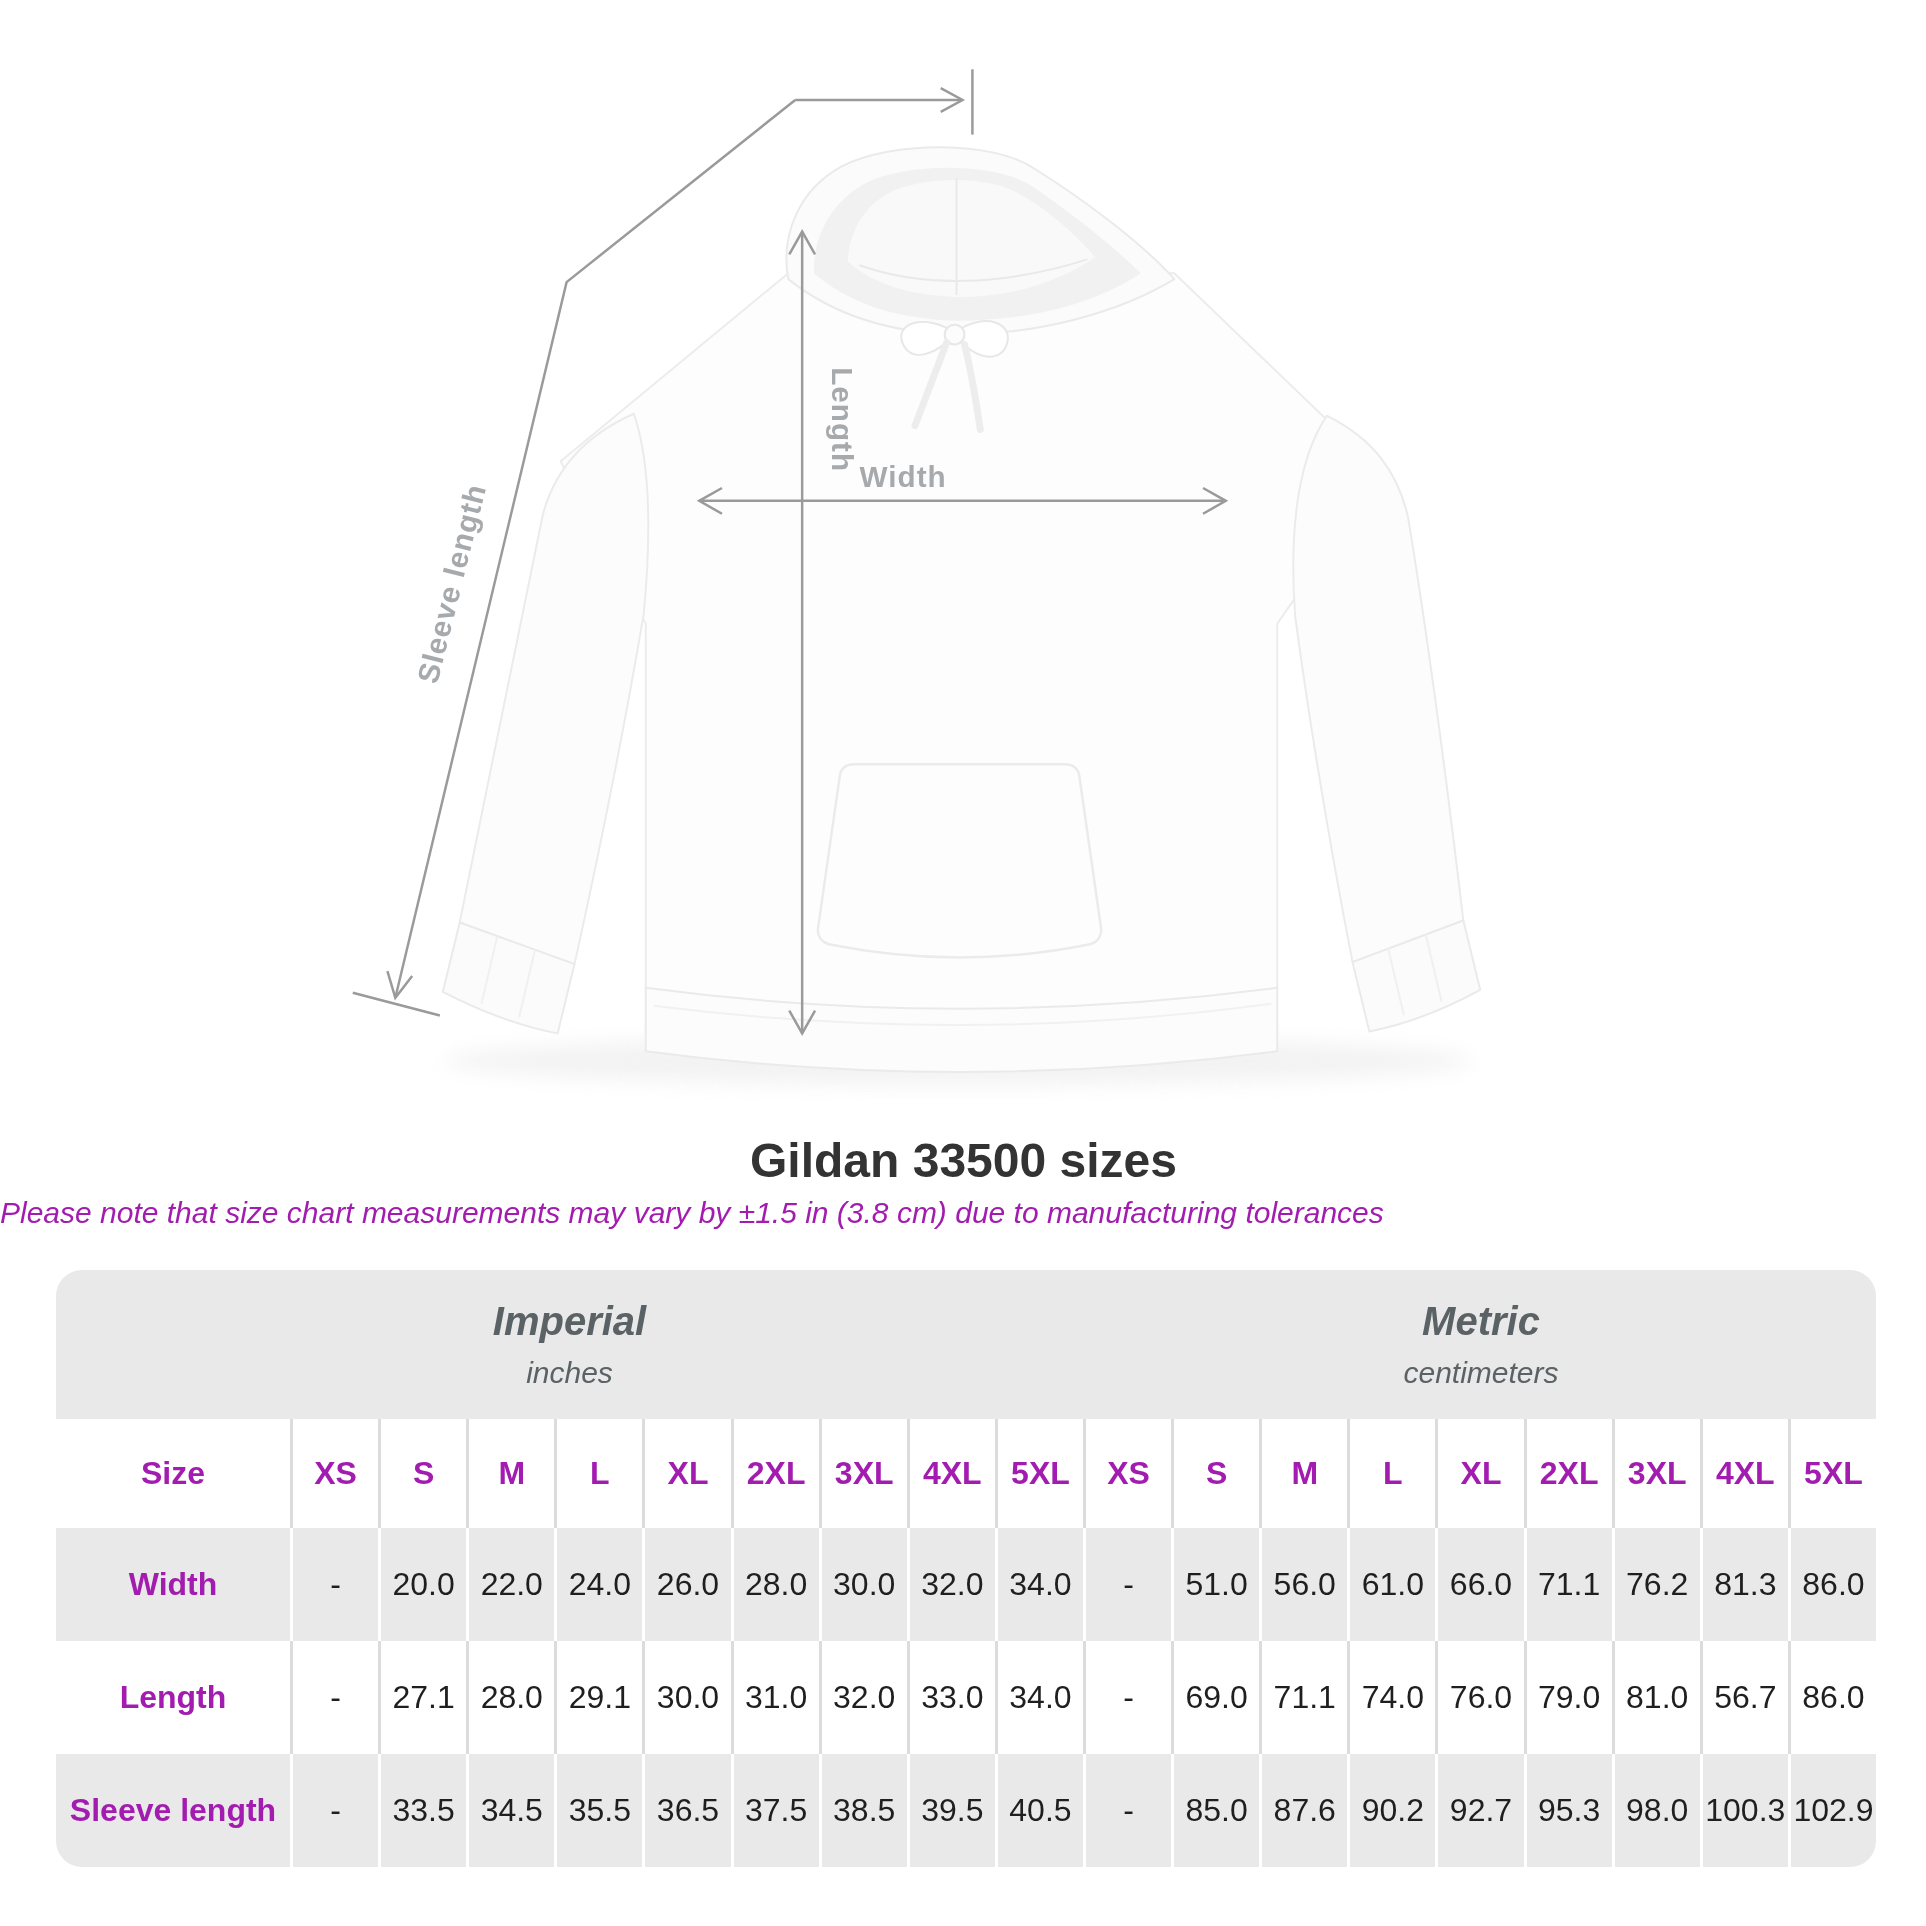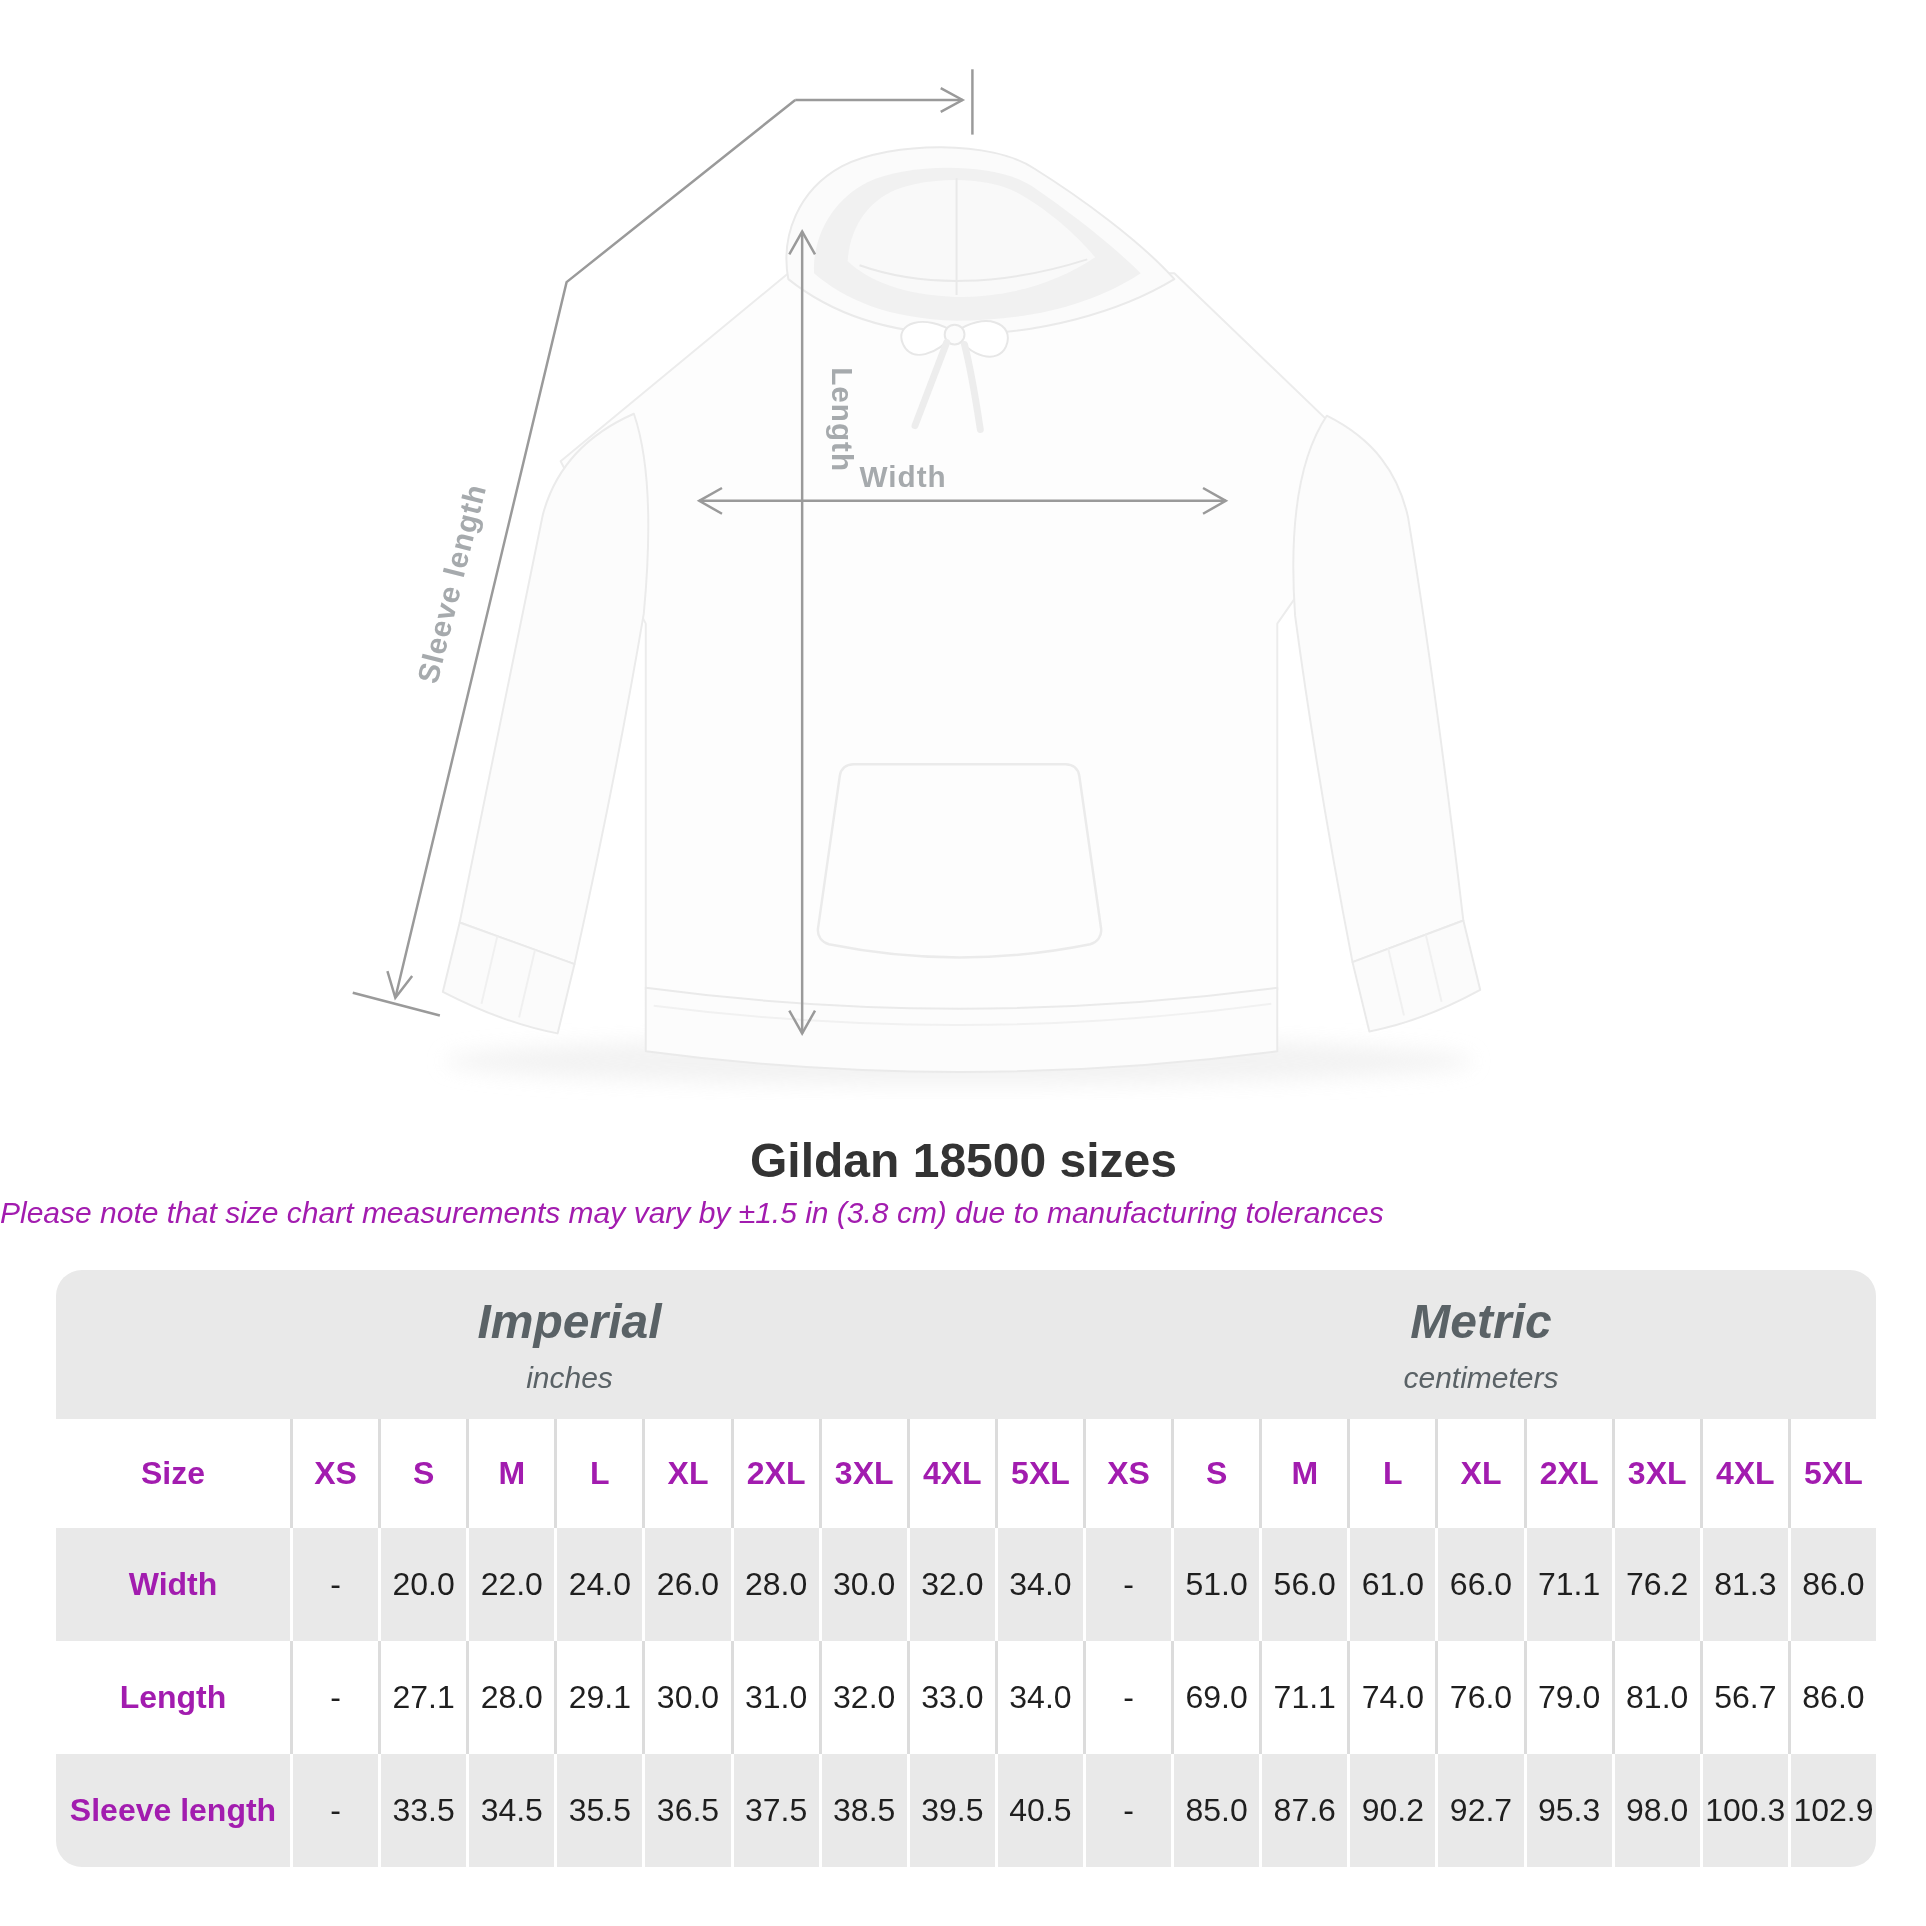--- a/index.html
+++ b/index.html
@@ -43,21 +43,21 @@
     table-layout:fixed;
   }
   col.c-size{width:234px;}
   td{
     text-align:center;vertical-align:middle;
     font-size:32px;
     padding:0;
   }
   .band-row td{height:149px;background:#e9e9e9;}
   .band-row td + td{border-left:3px solid #e9e9e9;}
-  .band-title{font-style:italic;font-weight:bold;font-size:48px;color:#5a6266;}
+  .band-title{font-style:italic;font-weight:bold;font-size:40px;color:#5a6266;}
   .band-sub{font-style:italic;font-size:30px;color:#5a6266;margin-top:12px;}
   .head-row td{height:109px;background:#ffffff;}
   .row-white td{height:113px;background:#ffffff;}
   .row-gray td{height:113px;background:#e9e9e9;}
   .head-row td + td,.row-white td + td{border-left:3px solid #dcdcdc;}
   .row-gray td + td{border-left:3px solid #ffffff;}
   td.hdr,td.lbl{font-weight:bold;color:#a21caf;}
   td.val{color:#1f1f1f;font-weight:normal;}
 </style>
 </head>
@@ -140,21 +140,21 @@
         <path d="M 729 493 L 706 506 L 729 519"></path>
         <path d="M 1215 493 L 1238 506 L 1215 519"></path>
       </g>
     </g>
 
     <text class="mlabel" x="840" y="424" text-anchor="middle" transform="rotate(90 840 424)">Length</text>
     <text class="mlabel" x="912" y="492" text-anchor="middle">Width</text>
     <text class="mlabel" x="466" y="592" text-anchor="middle" transform="rotate(-76 466 592)">Sleeve length</text>
   </svg>
 
-  <div class="title">Gildan 18500 sizes</div>
+  <div class="title">Gildan 33500 sizes</div>
   <div class="subtitle">Please note that size chart measurements may vary by ±1.5 in (3.8 cm) due to manufacturing tolerances</div>
 
   <div class="table-wrap">
     <table class="sizes">
       <colgroup>
         <col class="c-size">
         <col>
           <col>
           <col>
           <col>

